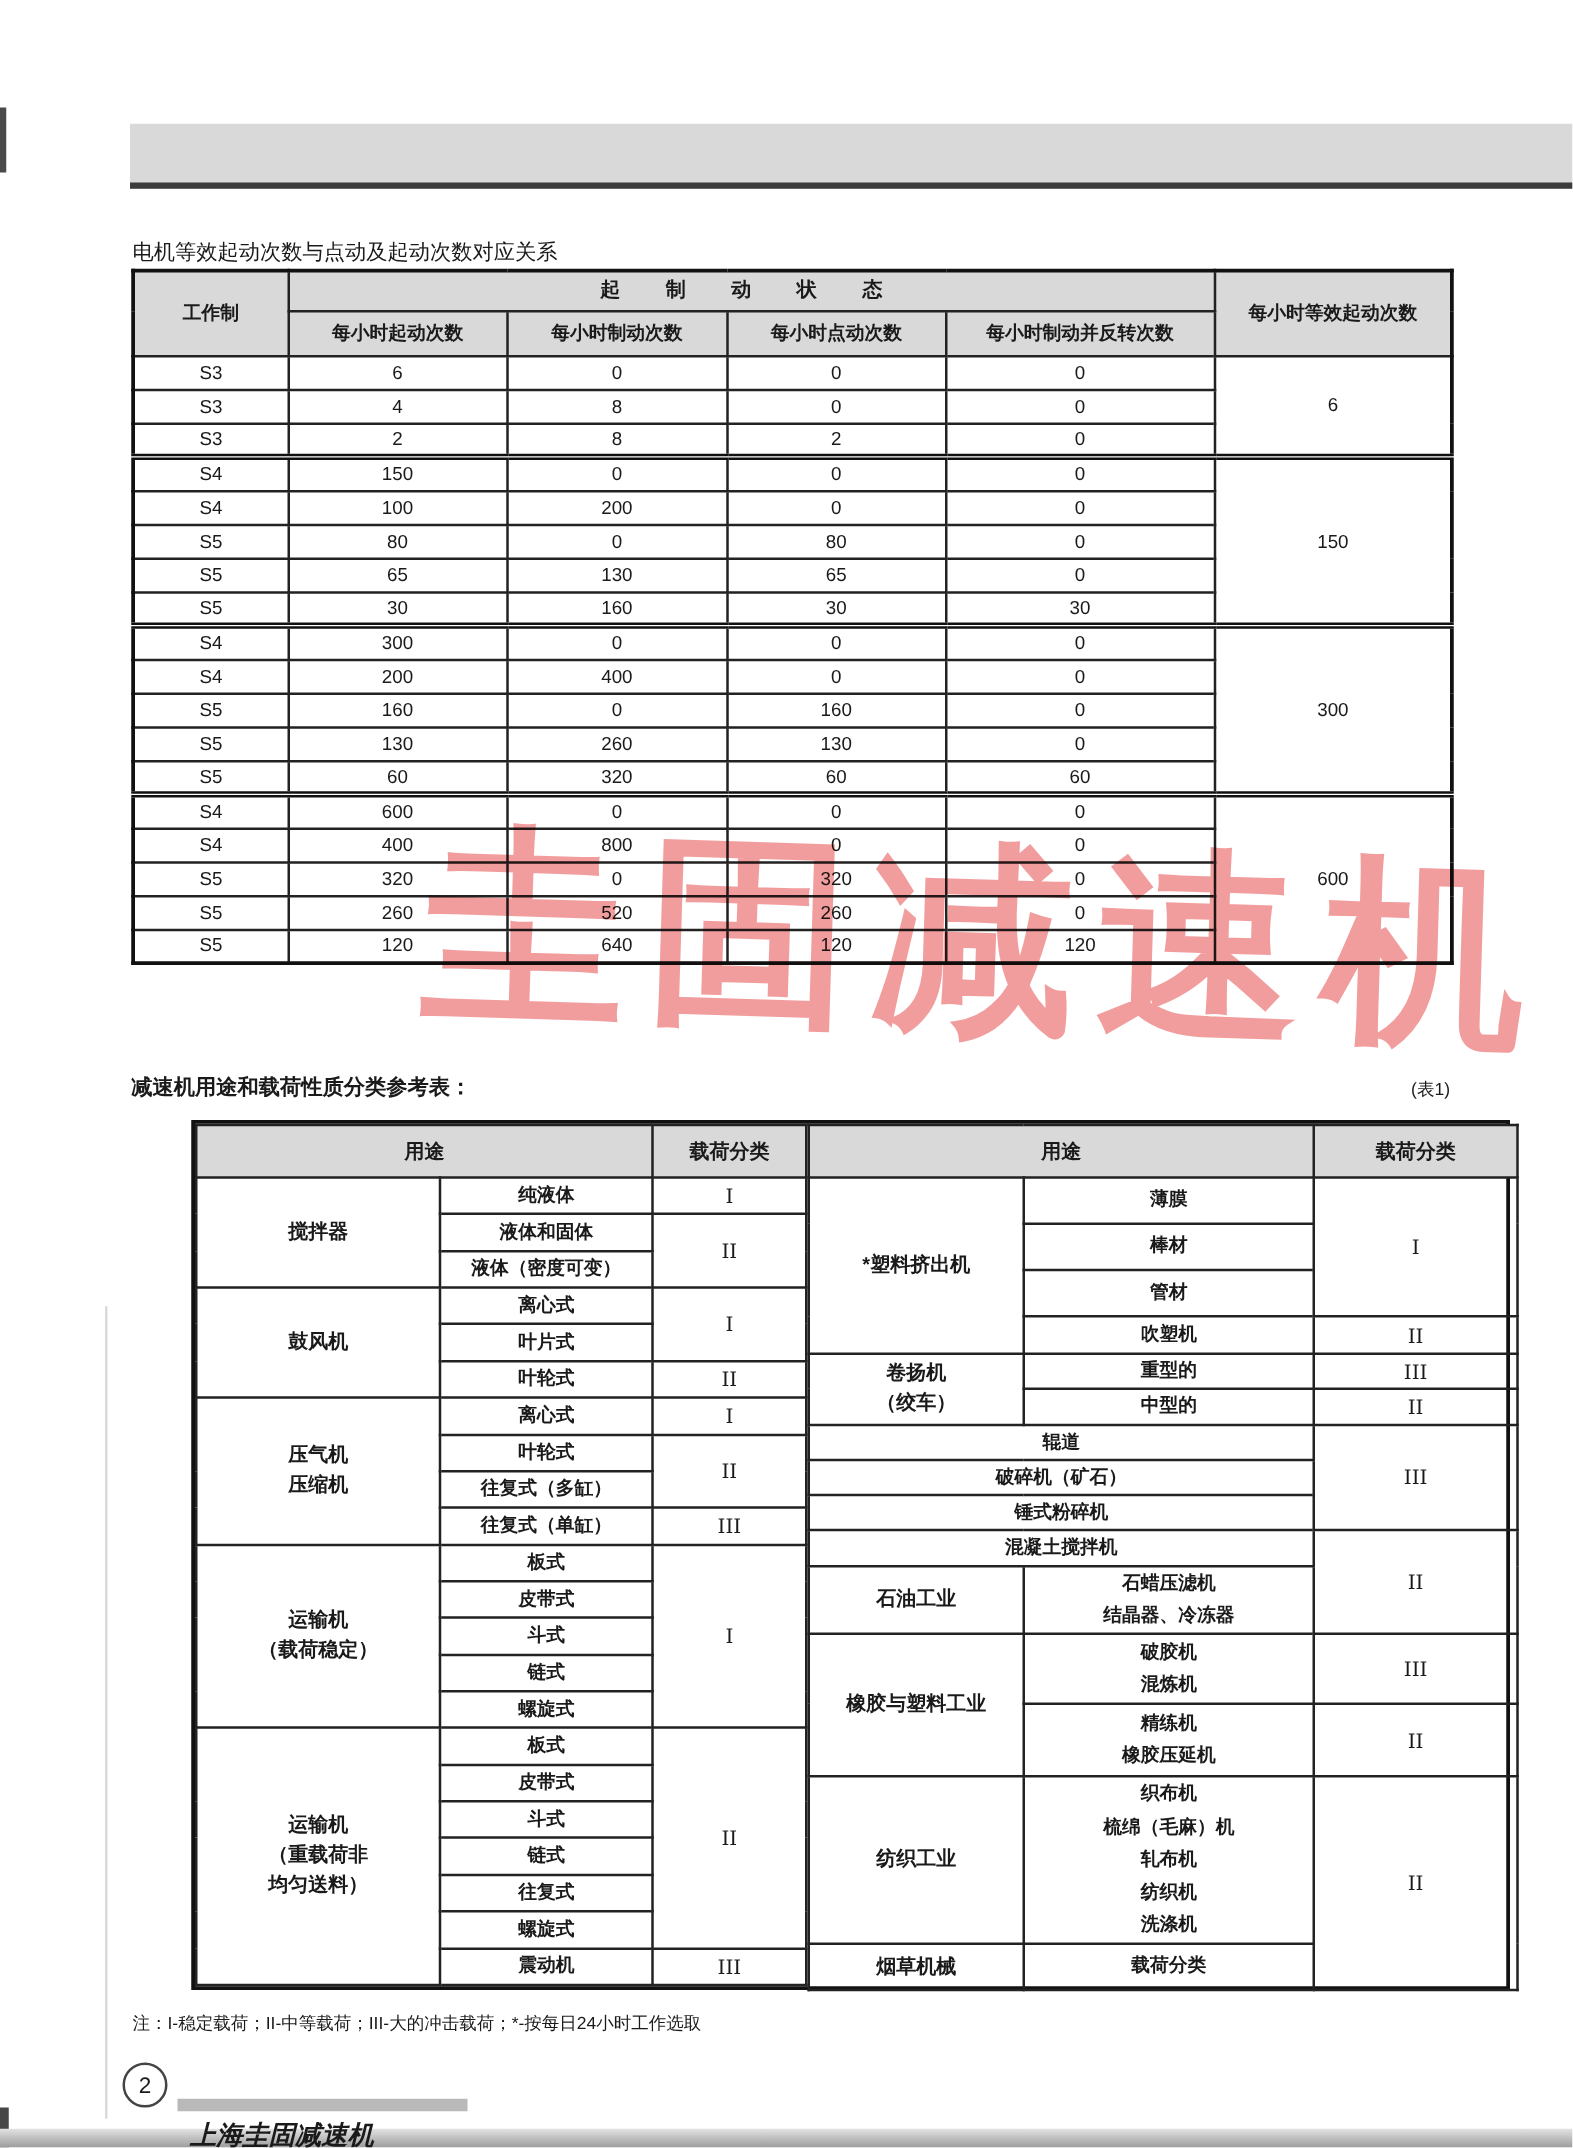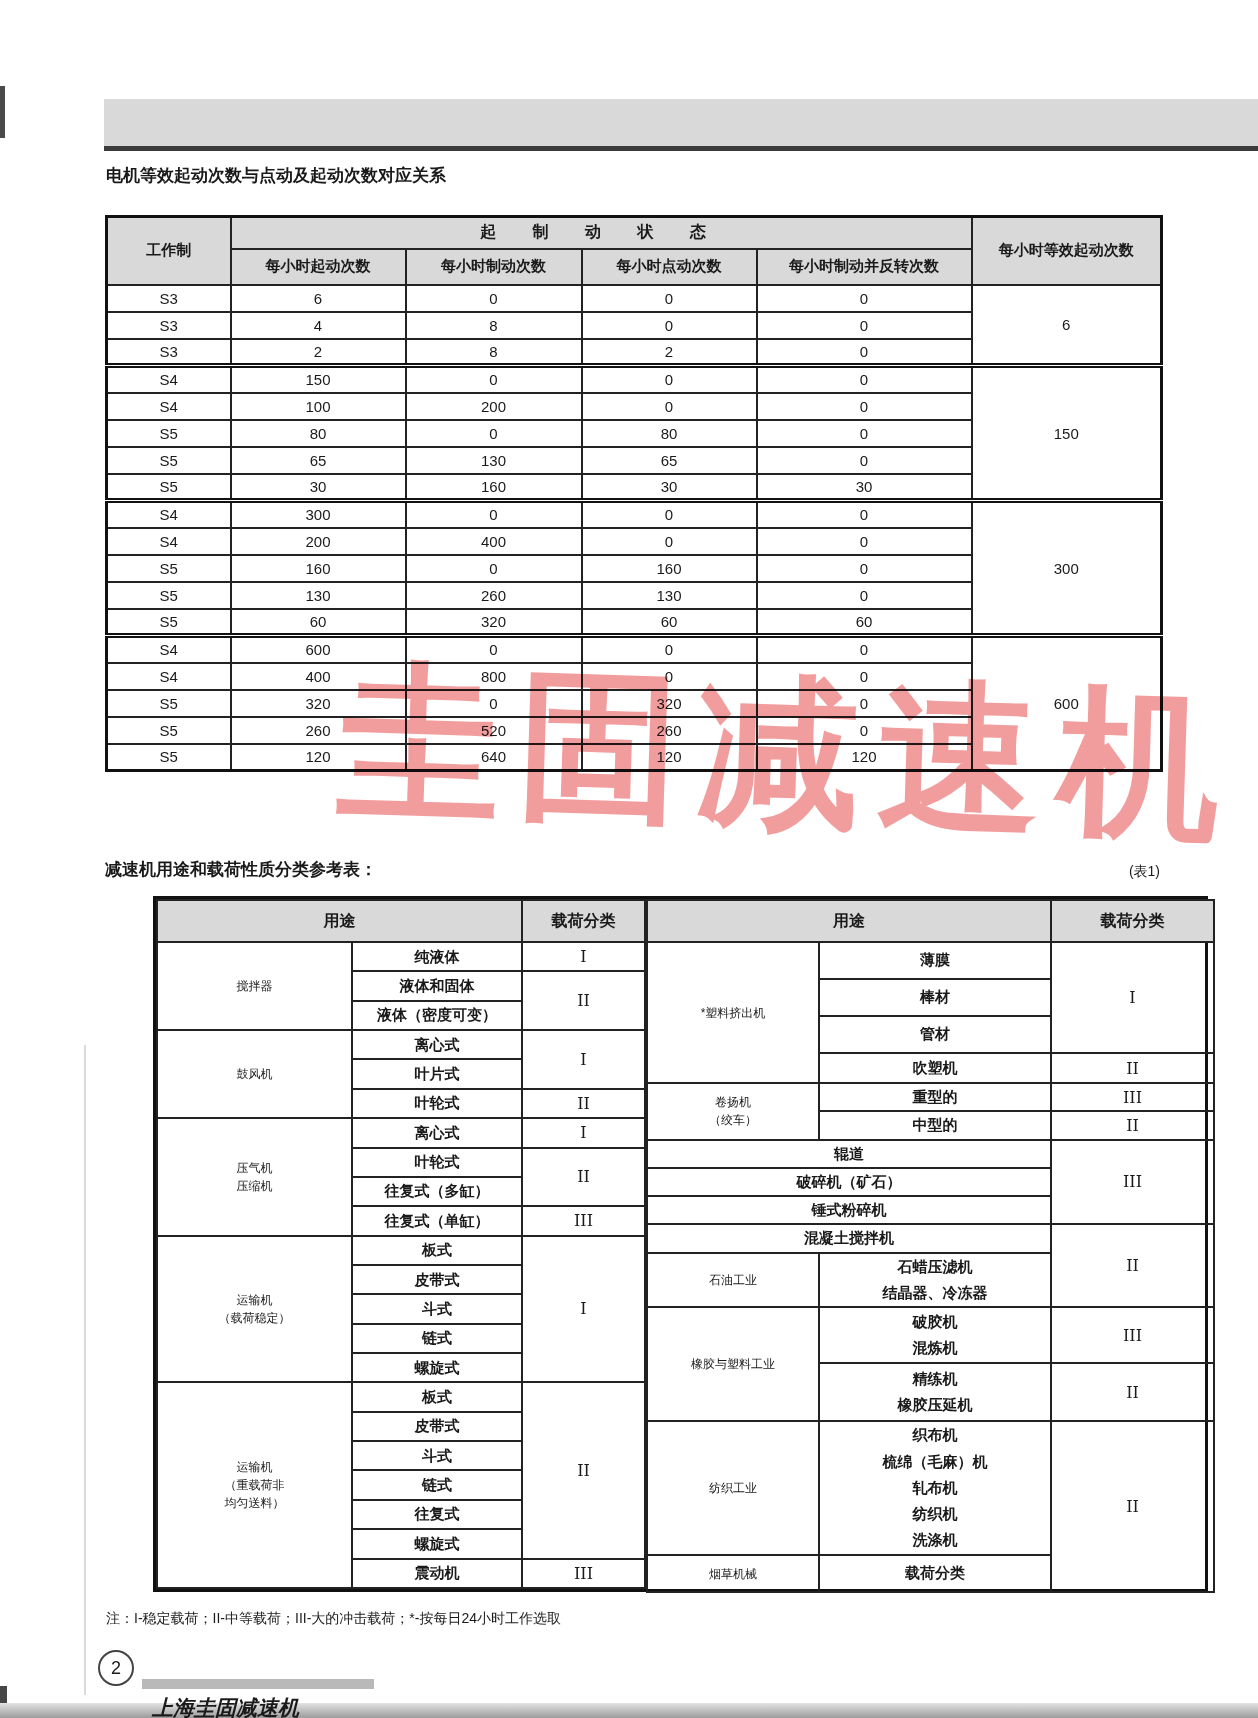--- a/index.html
+++ b/index.html
@@ -8,21 +8,21 @@
     font-family:"Liberation Sans", sans-serif;color:#1a1a1a;overflow:hidden;
   }
   
   .edge-top{position:absolute;left:0;top:86px;width:5px;height:52px;background:#4a4a4a;}
   .edge-bottom{position:absolute;left:0;top:1686px;width:7px;height:32px;background:#474747;}
   .faint-line{position:absolute;left:84px;top:1045px;width:2px;height:650px;background:#dadada;}
   .bottom-strip{position:absolute;left:0;top:1703px;width:1258px;height:15px;background:linear-gradient(#e3e3e3,#9c9c9c);}
   
   .topbar{position:absolute;left:104px;top:99px;width:1154px;height:47px;background:#d9d9d9;border-bottom:5px solid #3b3b3b;}
   
-  .title1{position:absolute;left:106px;top:164px;font-size:17px;font-weight:bold;}
+  .title1{position:absolute;left:106px;top:190px;font-size:17px;font-weight:normal;}
   .title2row{position:absolute;left:105px;top:858px;width:1055px;display:flex;justify-content:space-between;align-items:flex-end;}
   .title2{font-size:17px;font-weight:bold;}
   .tlabel{font-size:14px;}
   
   .t1wrap{position:absolute;left:105px;top:215px;}
   table{border-collapse:collapse;}
   .t1{width:1055px;border:3px solid #111;table-layout:fixed;}
   .t1 th,.t1 td{border:2px solid #222;text-align:center;padding:0;font-size:15px;}
   .t1 thead th{background:#d9d9d9;font-weight:bold;}
   .t1 tr.hr1{height:32px;}
@@ -38,21 +38,21 @@
     transform:rotate(1.8deg);mix-blend-mode:multiply;
   }
   
   .t2wrap{position:absolute;left:105px;top:896px;width:1055px;height:696px;display:flex;border:3px solid #111;box-sizing:border-box;margin-left:48px;}
   .t2{height:100%;table-layout:fixed;}
   .t2L{width:488px;}
   .t2R{width:567px;}
   .t2 th,.t2 td{border:2px solid #222;text-align:center;vertical-align:middle;padding:0 2px;}
   .t2 thead th{background:#d9d9d9;font-weight:bold;font-size:16px;height:40px;}
   .t2L tbody tr{height:29px;}
-  .cat{font-size:12px;font-weight:normal;white-space:pre-line;line-height:1.5;}
+  .cat{font-size:16px;font-weight:bold;white-space:pre-line;line-height:1.5;}
   .item{font-size:15px;font-weight:bold;white-space:pre-line;line-height:1.75;}
   .load{font-family:"DejaVu Serif", serif;font-size:16px;}
   .rh37{height:37px;} .rh30{height:30px;} .rh28{height:28px;} .rh54{height:54px;}
   .rh56{height:56px;} .rh58{height:58px;} .rh134{height:134px;}
   
   .footnote{position:absolute;left:106px;top:1610px;font-size:14px;}
   .page-circle{position:absolute;left:98px;top:1650px;width:32px;height:32px;border:2px solid #444;border-radius:50%;
     text-align:center;line-height:32px;font-size:18px;background:#fff;z-index:2;}
   .brand-bar{position:absolute;left:142px;top:1679px;width:232px;height:10px;background:#b9b9b9;z-index:1;}
   .brand{position:absolute;left:152px;top:1694px;font-size:21px;font-weight:bold;font-style:italic;z-index:2;

